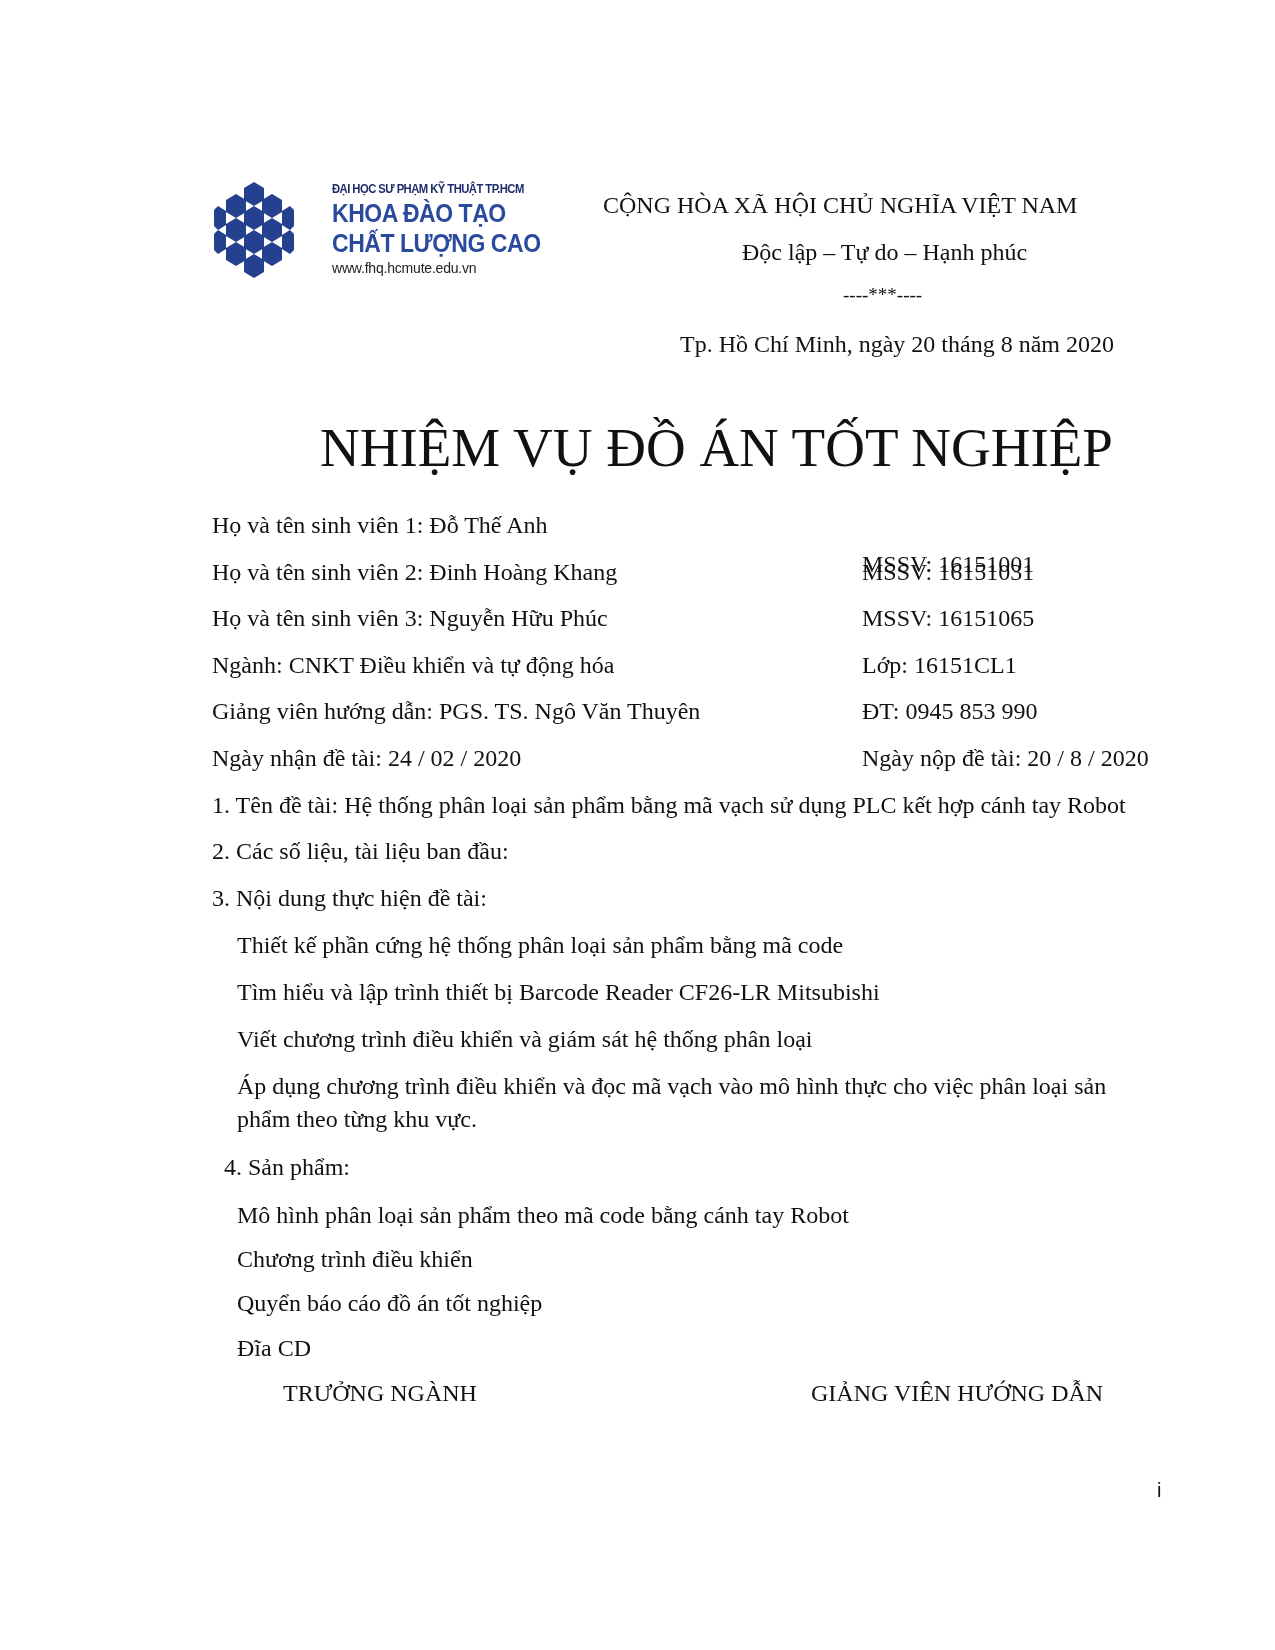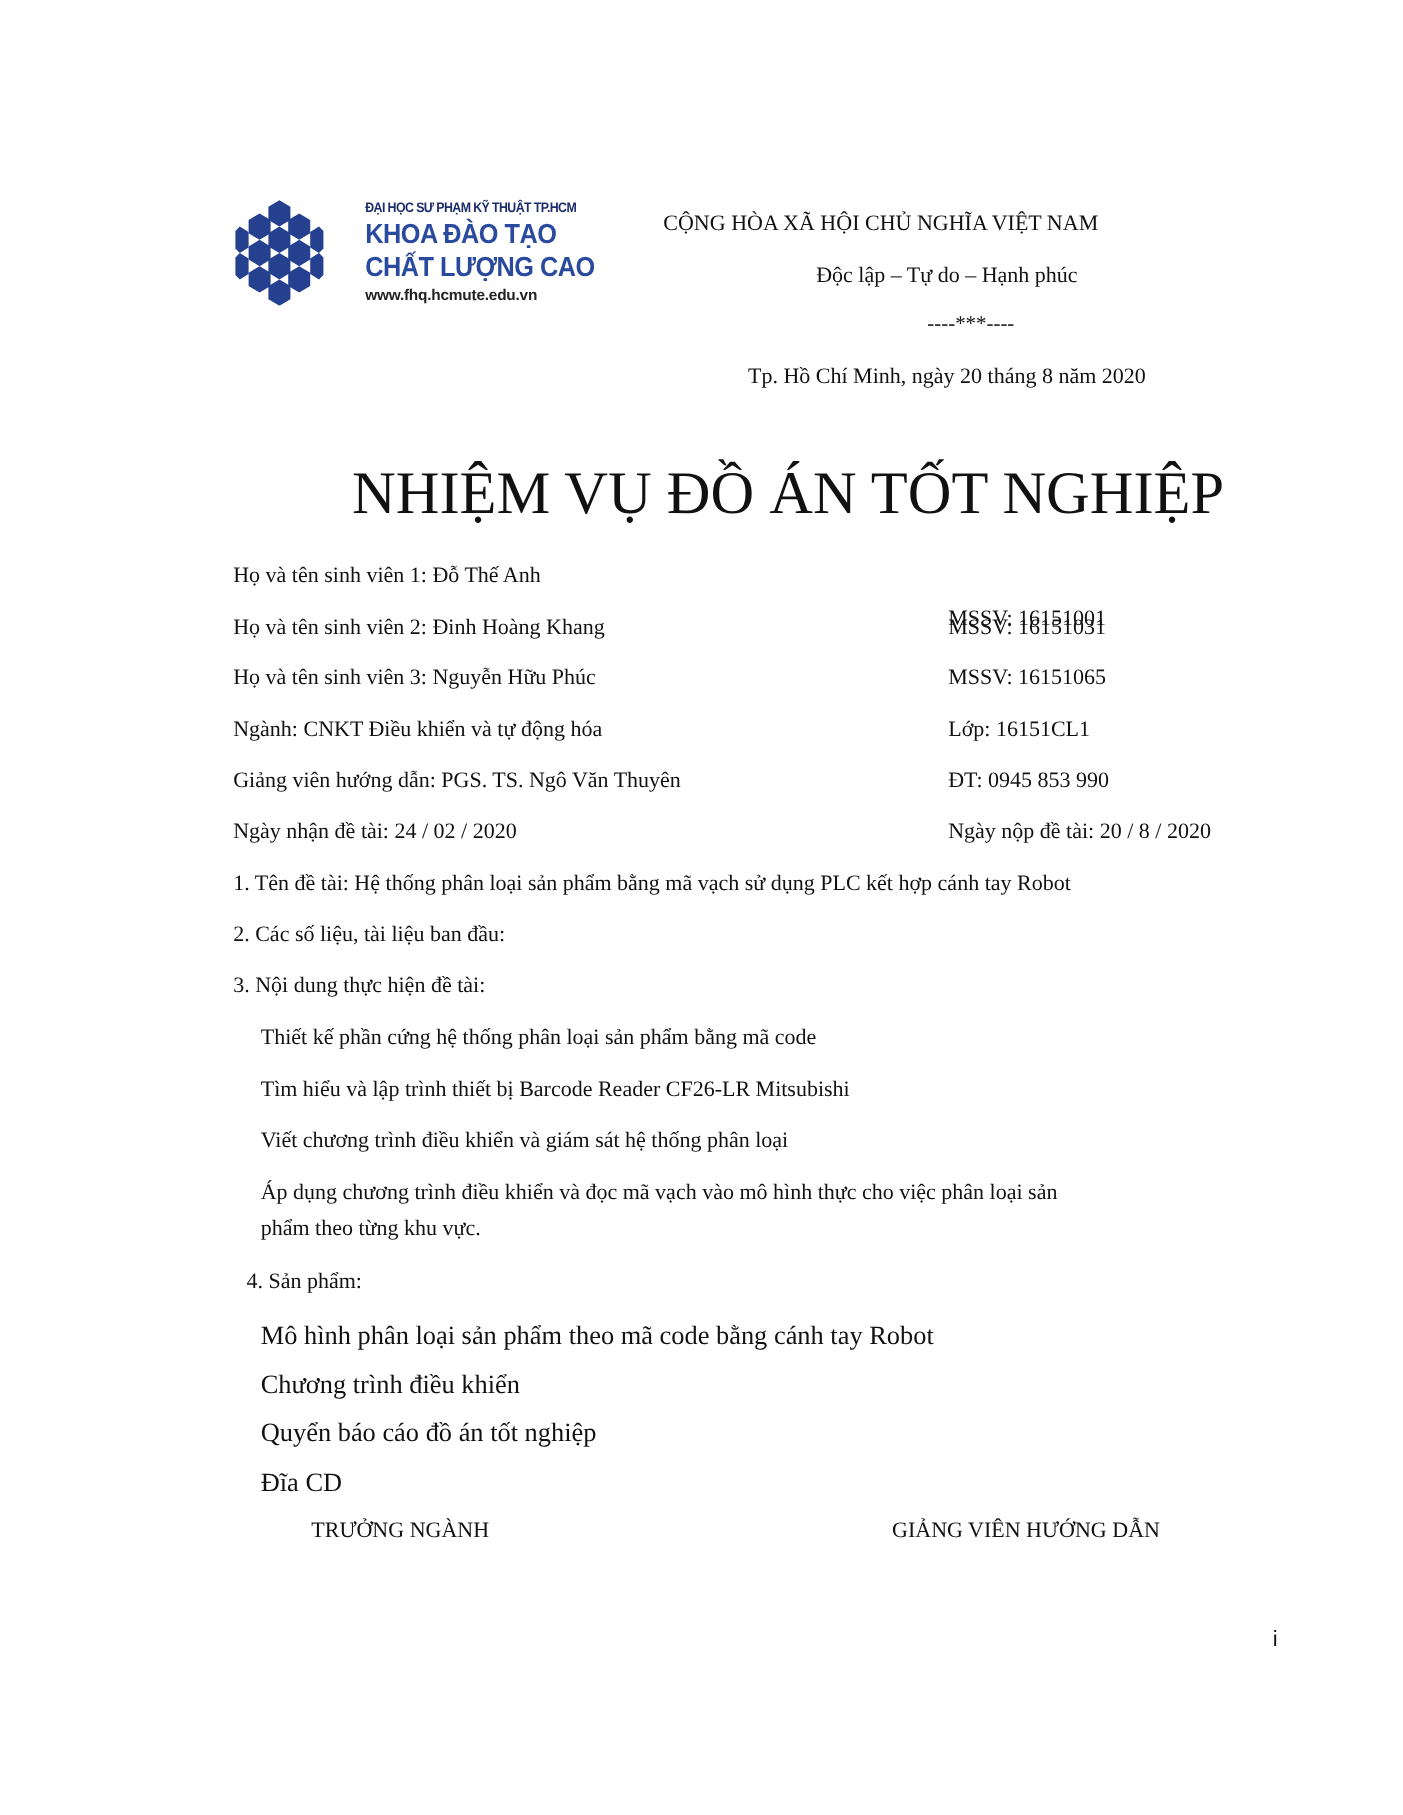--- a/index.html
+++ b/index.html
@@ -1,27 +1,27 @@
 <!DOCTYPE html>
 <html><head>
 <meta charset="utf-8">
 <style>
   html, body { margin: 0; padding: 0; background: #ffffff; }
   body { width: 1275px; height: 1650px; position: relative; overflow: hidden;
          font-family: "Liberation Serif", "DejaVu Serif", serif; color: #111; }
   .abs { position: absolute; white-space: nowrap; line-height: 1; }
-  .t24 { font-size: 20px; }
+  .t24 { font-size: 24px; }
   .t22 { font-size: 24px; }
   .logo { position: absolute; left: 212px; top: 180px; width: 320px; height: 98px; }
   .logo svg { position: absolute; left: 0; top: 0; }
   .logo-text { position: absolute; left: 92px; top: 0; font-family: "Liberation Sans", "DejaVu Sans", sans-serif; color: #1f3a8c; white-space: nowrap; margin-left: 28px; }
   .logo-uni { font-size: 12.5px; font-weight: bold; color: #1d2d6b; letter-spacing: -0.6px; transform: scaleX(0.9); transform-origin: left; display:block; margin-top: 2px;}
   .logo-k1 { font-size: 25px; font-weight: bold; color: #2a4a9e; display:block; margin-top: 3px; letter-spacing: -0.5px; transform: scaleX(0.92); transform-origin: left;}
   .logo-k2 { font-size: 25px; font-weight: bold; color: #2a4a9e; display:block; margin-top: 1px; letter-spacing: -0.5px; transform: scaleX(0.92); transform-origin: left;}
-  .logo-web { font-size: 14px; font-weight: bold; color: #222; display:block; margin-top: 2px; letter-spacing: -0.2px;}
+  .logo-web { font-size: 14px; font-weight: normal; color: #222; display:block; margin-top: 2px; letter-spacing: -0.2px;}
   .title { font-size: 55px; }
   .page-num { font-family: "Liberation Sans", "DejaVu Sans", sans-serif; font-size: 20px; }
 </style>
 </head>
 <body>
 
 <div class="logo">
   <svg width="84" height="98" viewBox="0 0 84 98">
     <g fill="#24408f">
       <polygon points="42,2 52,8 52,20 42,26 32,20 32,8"></polygon>

